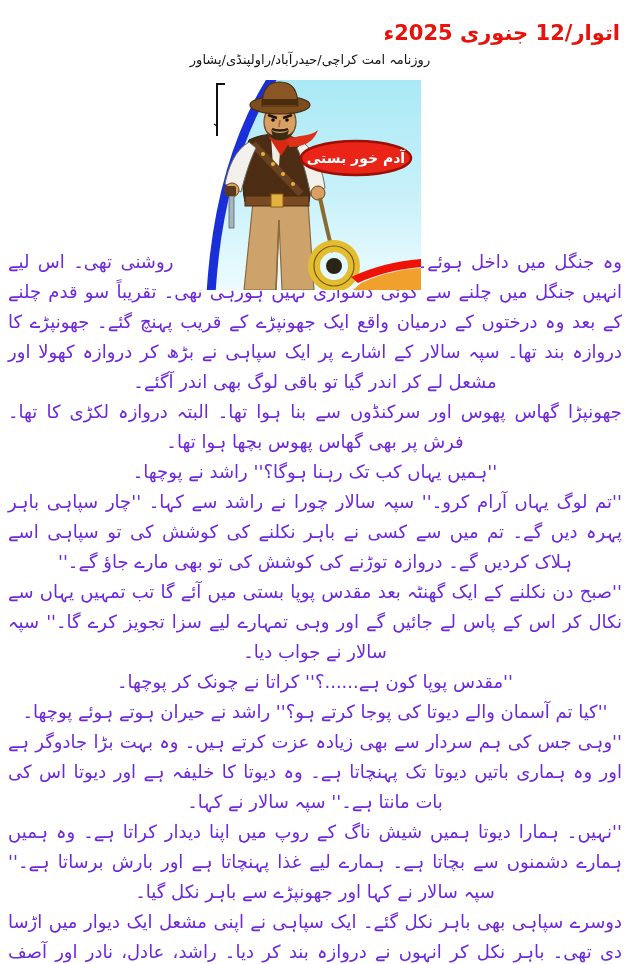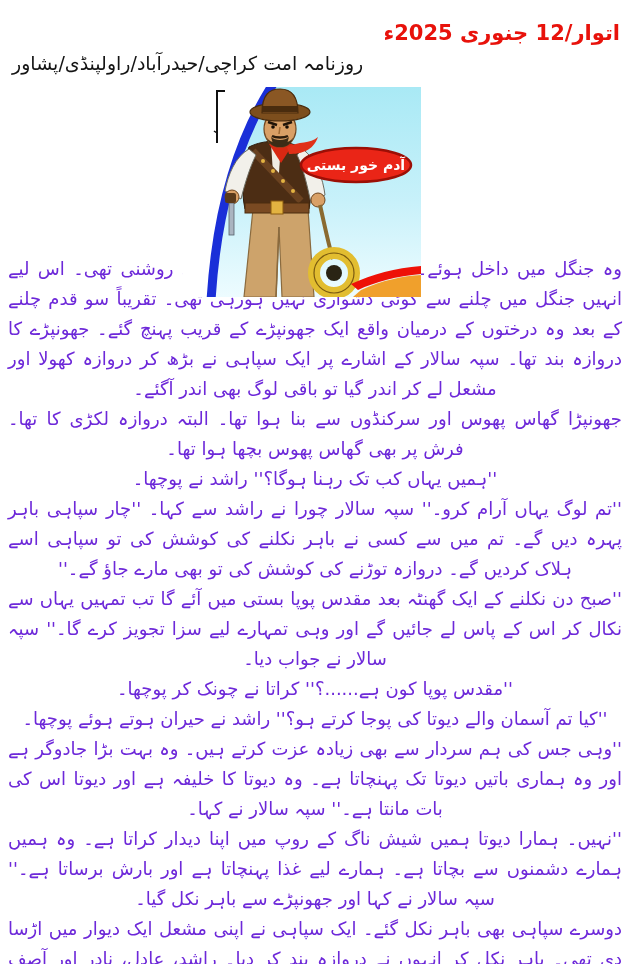--- a/index.html
+++ b/index.html
@@ -8,22 +8,22 @@
     position:relative; width:630px; height:964px; margin:16px auto;
     background:#ffffff; overflow:hidden;
     font-family:"DejaVu Sans", sans-serif;
     direction:rtl;
   }
   .hdr-date {
     padding:5px 10px 0 0; text-align:right;
     font-size:21px; font-weight:bold; color:#e8120b;
   }
   .hdr-edition {
-    padding:7px 10px 0 12px; text-align:left;
-    font-size:19px; color:#141414;
+    padding:7px 10px 0 0; text-align:center;
+    font-size:13px; color:#141414;
   }
   .illus {
     position:relative; width:238px; height:158px;
     margin:13px 183px 0 0; 
     margin-right:209px;
   }
   .illus svg { display:block; }
   .banner-text {
     font-family:"DejaVu Sans", sans-serif;
     font-weight:bold;

